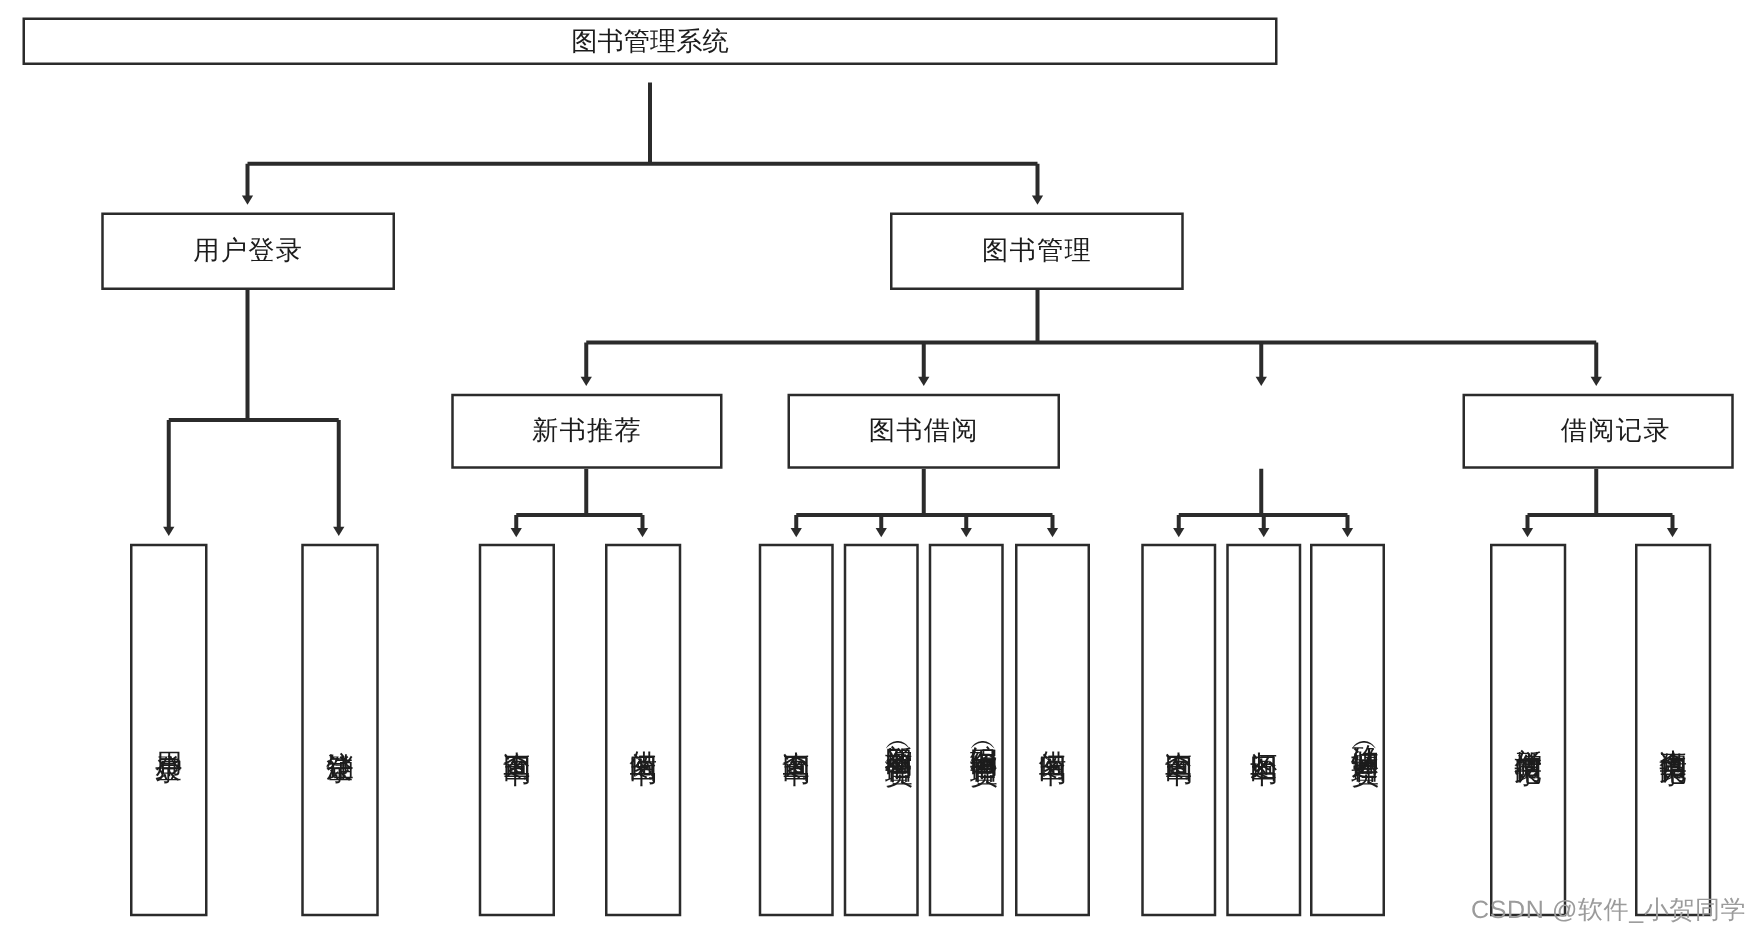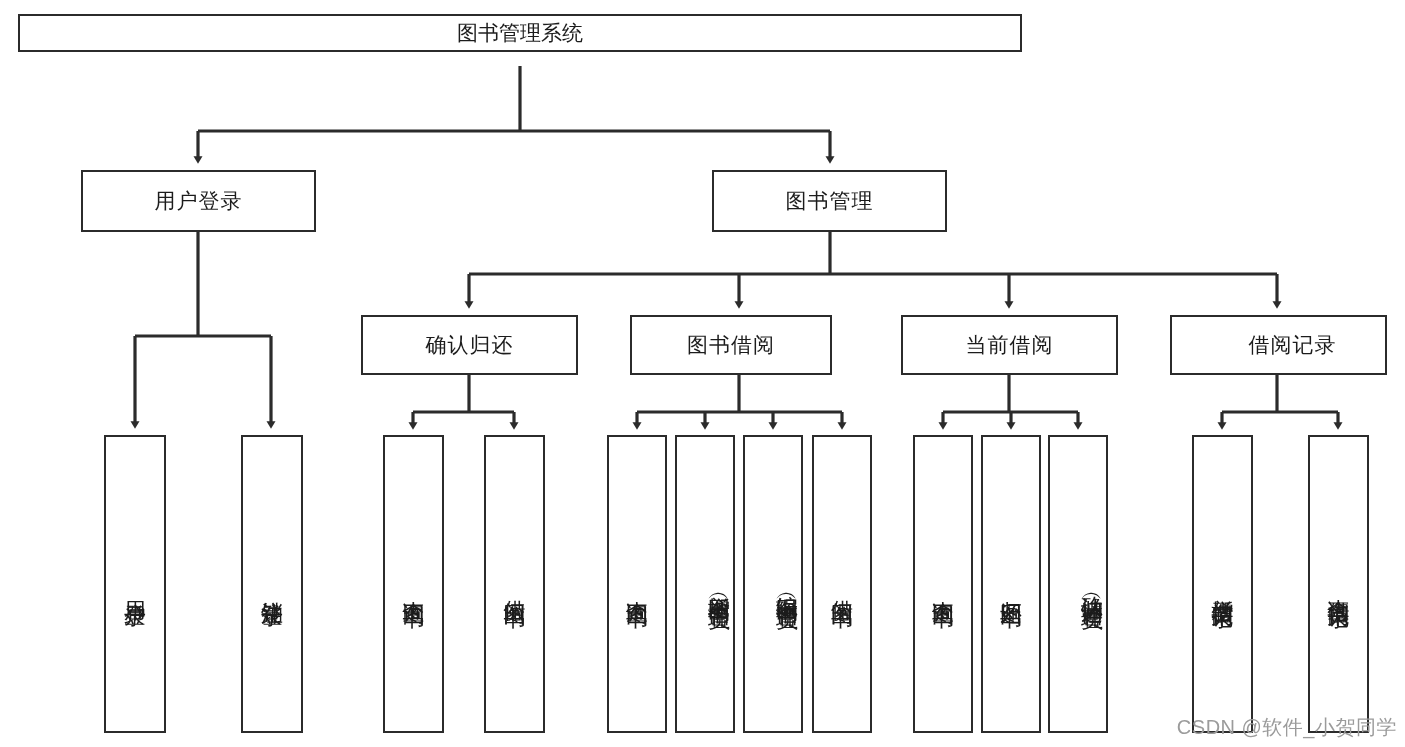--- a/index.html
+++ b/index.html
@@ -81,27 +81,24 @@
   </div>
 
   <div class="node h" style="left:81px;top:170px;width:235px;height:62px;">
     <span>用户登录</span>
   </div>
   <div class="node h" style="left:712px;top:170px;width:235px;height:62px;justify-content:center;">
     <span>图书管理</span>
   </div>
 
   <div class="node h" style="left:361px;top:315px;width:217px;height:60px;">
-    <span>确认归还</span>
+    <span>新书推荐</span>
   </div>
-  <div class="node h" style="left:630px;top:315px;width:202px;height:60px;justify-content:center;">
+  <div class="node h" style="left:630px;top:315px;width:218px;height:60px;justify-content:center;">
     <span>图书借阅</span>
-  </div>
-  <div class="node h" style="left:901px;top:315px;width:217px;height:60px;">
-    <span>当前借阅</span>
   </div>
   <div class="node h" style="left:1170px;top:315px;width:217px;height:60px;padding-left:28px;">
     <span>借阅记录</span>
   </div>
 
   <div class="node v short" style="left:104px;top:435px;width:62px;height:298px;">
     <span>用户登录</span>
   </div>
   <div class="node v short" style="left:241px;top:435px;width:62px;height:298px;">
     <span>注销登录</span>

